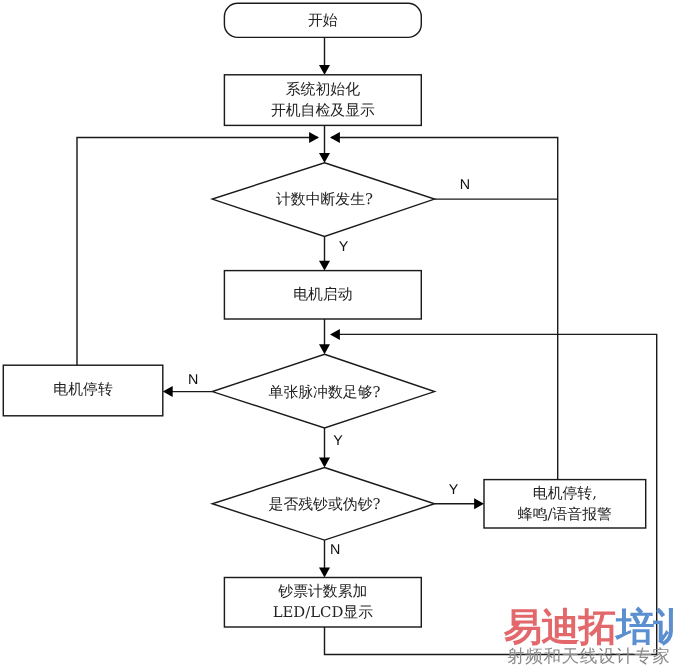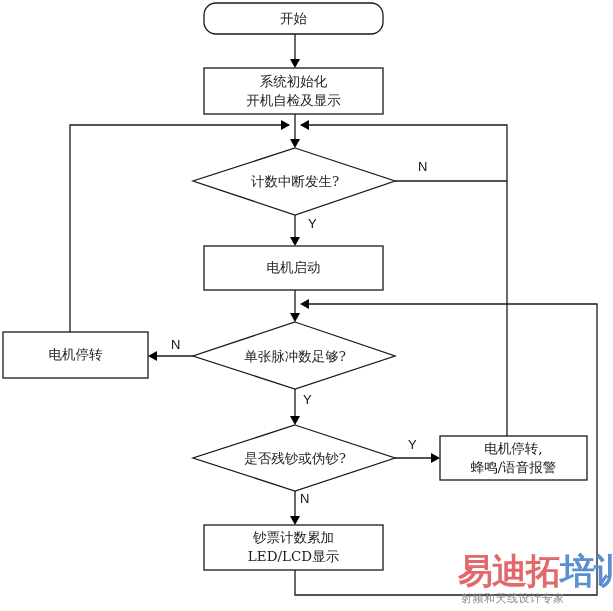--- a/index.html
+++ b/index.html
@@ -9,21 +9,21 @@
     .shape { fill: #ffffff; stroke: #1a1a1a; stroke-width: 1.3; }
     .edge { fill: none; stroke: #1a1a1a; stroke-width: 1.3; }
     .arrowhead { fill: #000000; }
     .node-text { font-family: "DejaVu Serif", "Liberation Serif", serif; font-size: 13.5px; fill: #222222; text-anchor: middle; dominant-baseline: middle; }
     .edge-label { font-family: "Liberation Sans", "DejaVu Sans", sans-serif; font-size: 13px; fill: #111111; dominant-baseline: middle; }
     .wm-main { position: absolute; left: 458px; top: 556px; font-family: "DejaVu Sans", sans-serif;
                font-weight: bold; font-size: 35px; letter-spacing: -1px; line-height: 30px; white-space: nowrap; }
     .wm-main .c1 { color: #e2686b; }
     .wm-main .c2 { color: #5b8fd0; }
     .wm-sub { position: absolute; left: 461px; top: 588px; font-family: Liberation Sans, sans-serif;
-              font-size: 11px; color: #8a8a8a; line-height: 20px; white-space: nowrap; letter-spacing: 0.5px; }
+              font-size: 16px; color: #8a8a8a; line-height: 20px; white-space: nowrap; letter-spacing: 0.5px; }
   </style>
 </head>
 <body>
 
 <svg class="flow" width="613" height="611" viewBox="0 0 613 611">
 
   <g>
 
     <line class="edge" x1="295" y1="34" x2="295" y2="62"></line>
     <polygon class="arrowhead" points="290,59 300,59 295,68"></polygon>

